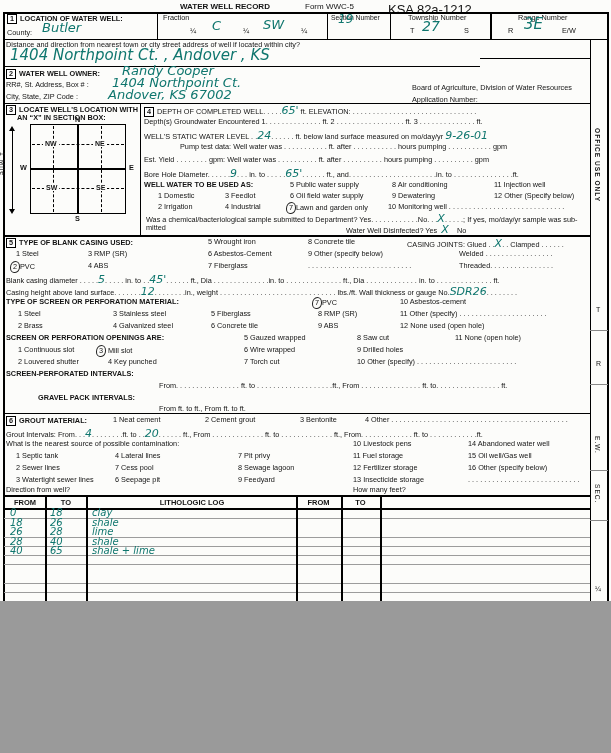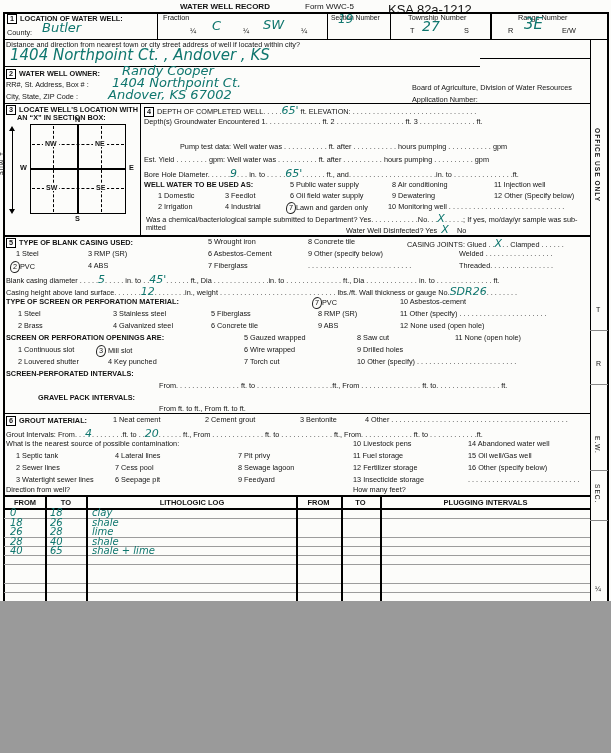--- a/index.html
+++ b/index.html
@@ -99,20 +99,21 @@
   <div class="t bold" style="left:75px;top:215px">S</div>
   <div class="t bold" style="left:20px;top:164px">W</div>
   <div class="t bold" style="left:129px;top:164px">E</div>
   <div class="vl" style="left:12px;top:130px;height:80px"></div>
   <div style="position:absolute;left:9px;top:126px;width:0;height:0;border-left:3.5px solid transparent;border-right:3.5px solid transparent;border-bottom:5px solid #000"></div>
   <div style="position:absolute;left:9px;top:209px;width:0;height:0;border-left:3.5px solid transparent;border-right:3.5px solid transparent;border-top:5px solid #000"></div>
   <div class="t vt" style="left:-1px;top:152px;font-size:6.8px">1 Mile</div>
 
   <div class="t" style="left:144px;top:105px"><span class="secnum">4</span><span>DEPTH OF COMPLETED WELL. . . . .</span><span class="hw hw11">65'</span><span> ft.  ELEVATION:  . . . . . . . . . . . . . . . . . . . . . . . . . . . . . . .</span></div>
   <div class="t" style="left:144px;top:118px">Depth(s) Groundwater Encountered   1. . . . . . . . . . . . . .  ft.  2 . . . . . . . . . . . . . . . . .  ft.  3 . . . . . . . . . . . . . . ft.</div>
+  <div class="t" style="left:144px;top:130px"><span>WELL'S STATIC WATER LEVEL . .</span><span class="hw hw11">24</span><span>. . . . . .  ft. below land surface measured on mo/day/yr   </span><span class="hw hw11">9-26-01</span></div>
   <div class="t" style="left:180px;top:143px">Pump test data:   Well water was   . . . . . . . . . . .  ft. after . . . . . . . . . . .   hours pumping . . . . . . . . . . .   gpm</div>
   <div class="t" style="left:144px;top:156px">Est. Yield . . . . . . . .  gpm:   Well water was   . . . . . . . . . .  ft. after . . . . . . . . . .   hours pumping . . . . . . . . . .   gpm</div>
   <div class="t" style="left:144px;top:168px"><span>Bore Hole Diameter. . . . . .</span><span class="hw hw11">9</span><span>. . . in.  to . . . . .</span><span class="hw hw11">65'</span><span>. . . . . . ft., and. . . . . . . . . . . . . . . . . . . . . .in. to  . . . . . . . . . . . . . . .ft.</span></div>
 
   <div class="t bold" style="left:144px;top:181px">WELL WATER TO BE USED AS:</div>
   <div class="t" style="left:290px;top:181px">5 Public water supply</div>
   <div class="t" style="left:392px;top:181px">8 Air conditioning</div>
   <div class="t" style="left:494px;top:181px">11 Injection well</div>
   <div class="t" style="left:158px;top:192px">1 Domestic</div>
   <div class="t" style="left:225px;top:192px">3 Feedlot</div>
@@ -214,21 +215,20 @@
   <div class="vl" style="left:86px;top:495px;height:173px;width:1.5px"></div>
   <div class="vl" style="left:296px;top:495px;height:173px;width:1.5px"></div>
   <div class="vl" style="left:341px;top:495px;height:173px;width:1.5px"></div>
   <div class="vl" style="left:380px;top:495px;height:173px;width:1.5px"></div>
   <div class="hl" style="left:3px;top:668px;width:587px;height:1.8px"></div>
   <div class="tblhead" style="left:6px;top:498px;width:38px">FROM</div>
   <div class="tblhead" style="left:47px;top:498px;width:38px">TO</div>
   <div class="tblhead" style="left:88px;top:498px;width:208px">LITHOLOGIC LOG</div>
   <div class="tblhead" style="left:297px;top:498px;width:43px">FROM</div>
   <div class="tblhead" style="left:342px;top:498px;width:37px">TO</div>
-  <div class="tblhead" style="left:381px;top:498px;width:209px">PLUGGING INTERVALS</div>
   <div id="lith-rows">
       <div class="t hw hw10" style="left: 10px; top: 508px;">0</div>
       <div class="t hw hw10" style="left: 50px; top: 508px;">18</div>
       <div class="t hw hw10" style="left: 92px; top: 508px;">clay</div>
       <div class="t hw hw10" style="left: 10px; top: 517.6px;">18</div>
       <div class="t hw hw10" style="left: 50px; top: 517.6px;">26</div>
       <div class="t hw hw10" style="left: 92px; top: 517.6px;">shale</div>
       <div class="t hw hw10" style="left: 10px; top: 527.2px;">26</div>
       <div class="t hw hw10" style="left: 50px; top: 527.2px;">28</div>
       <div class="t hw hw10" style="left: 92px; top: 527.2px;">lime</div>

